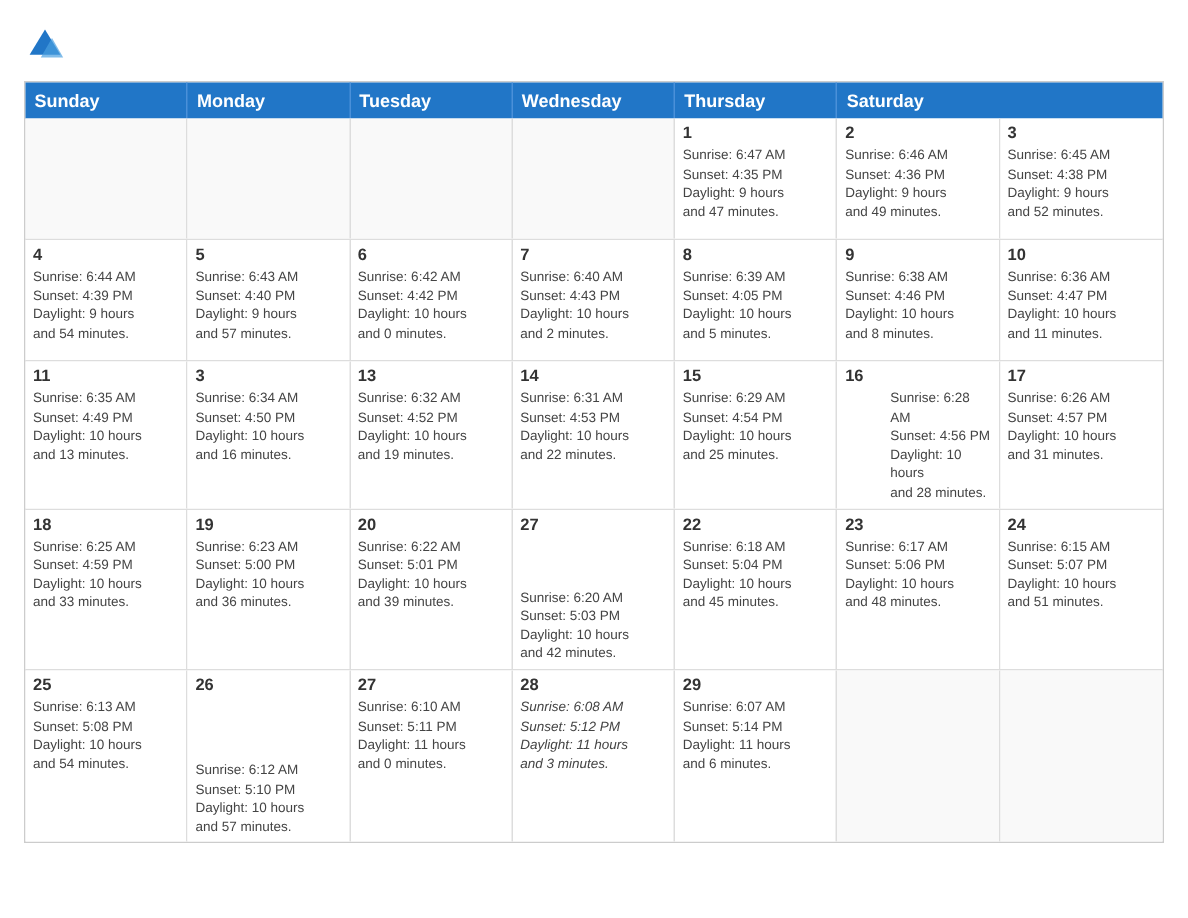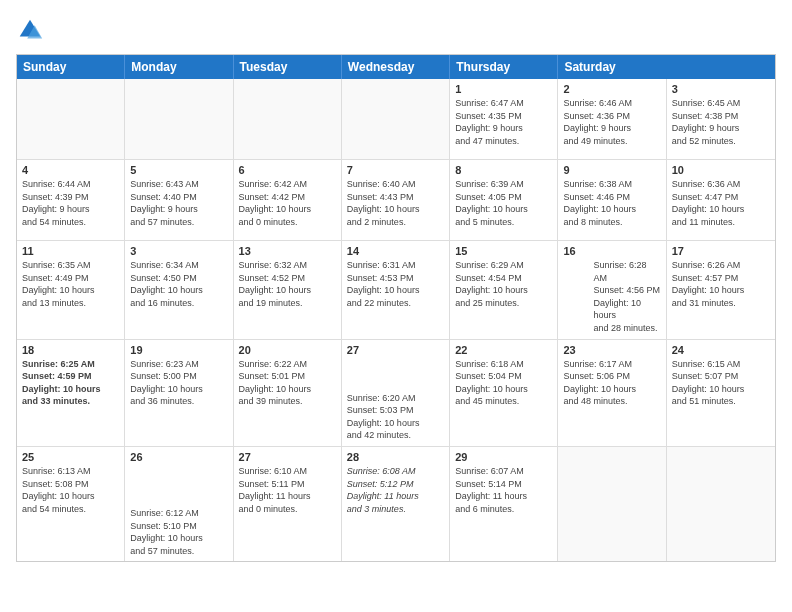--- a/index.html
+++ b/index.html
@@ -271,21 +271,21 @@
             <div class="day-num">17</div>
             <div class="day-info" style="white-space: pre-line;">Sunrise: 6:26 AM
 Sunset: 4:57 PM
 Daylight: 10 hours
 and 31 minutes.</div>
           </div>
         </div>
         <div class="cal-row">
           <div class="cal-cell">
             <div class="day-num">18</div>
-            <div class="day-info" style="white-space: pre-line; font-weight: bold;">Sunrise: 6:25 AM
+            <div class="day-info" style="white-space: pre-line;">Sunrise: 6:25 AM
 Sunset: 4:59 PM
 Daylight: 10 hours
 and 33 minutes.</div>
           </div>
           <div class="cal-cell">
             <div class="day-num">19</div>
             <div class="day-info" style="white-space: pre-line;">Sunrise: 6:23 AM
 Sunset: 5:00 PM
 Daylight: 10 hours
 and 36 minutes.</div>

